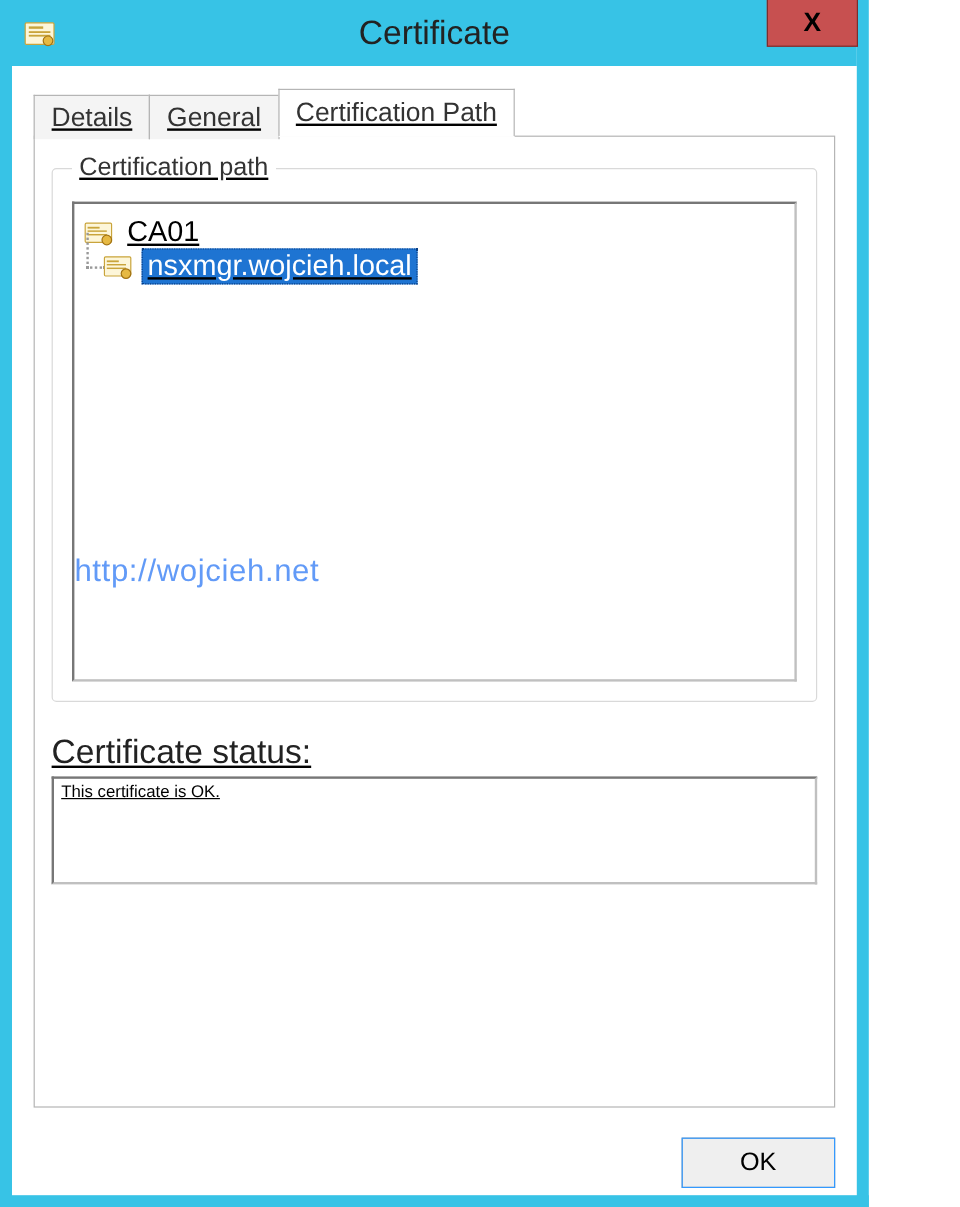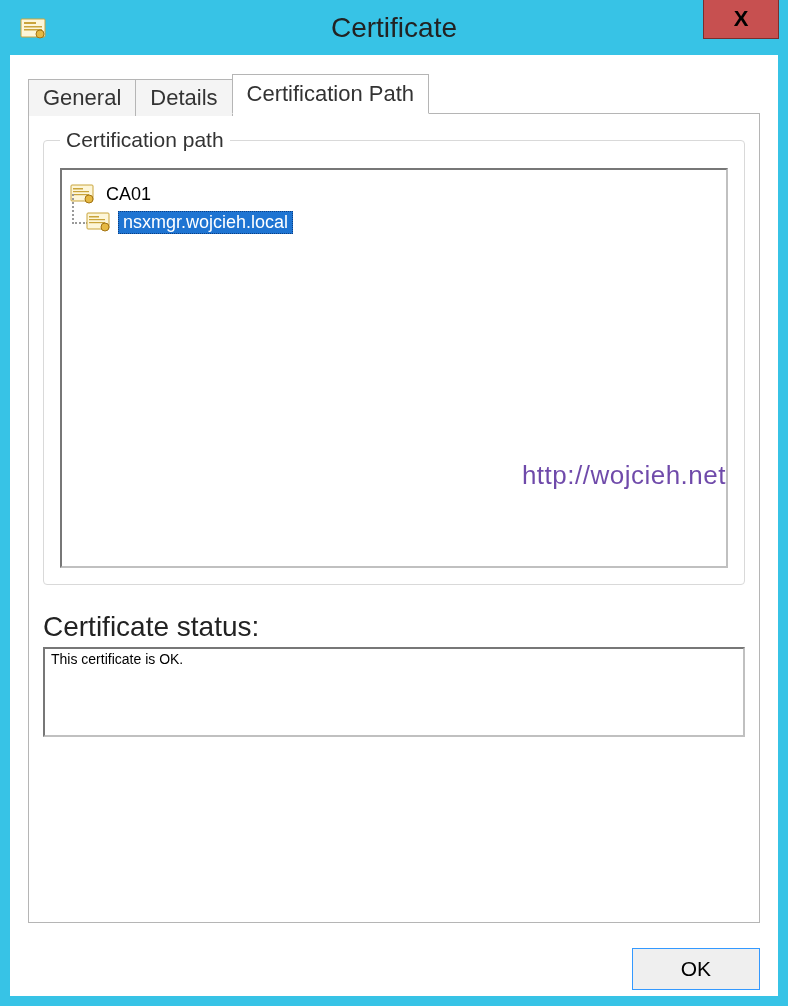--- a/index.html
+++ b/index.html
@@ -5,25 +5,26 @@
   * { box-sizing: border-box; }
   html, body {
     margin: 0; padding: 0;
     width: 800px; height: 1006px;
     font-family: "Segoe UI", Tahoma, sans-serif;
     font-size: 20px;
     background: #fff;
     overflow: hidden;
   }
   .window {
-    width: 788px; height: 1006px;
+    width: 724px; height: 1006px;
     background: #fff;
     border: 10px solid #37c3e6;
     border-top-width: 0;
     position: relative;
+    text-decoration: underline;
   }
   .titlebar {
     height: 55px;
     background: #37c3e6;
     display: flex;
     align-items: center;
     position: relative;
   }
   .titlebar .app-icon {
     margin-left: 10px;
@@ -115,21 +116,21 @@
     height: 400px;
     padding: 10px 8px;
     position: relative;
     background: #fff;
   }
   .tree-row {
     display: flex;
     align-items: center;
     gap: 8px;
     height: 28px;
-    font-size: 18px;
+    font-size: 24px;
   }
   .tree-row .label {
     padding: 0 4px;
   }
   .tree-row.child {
     margin-left: 16px;
     position: relative;
   }
   .tree-row.child::before {
     
@@ -149,23 +150,23 @@
   }
   .cert-icon {
     display: inline-block;
     width: 24px; height: 20px;
     position: relative;
   }
   .watermark {
     position: absolute;
     left: 0; right: 0;
     top: 290px;
-    text-align: right;
+    text-align: left;
     font-size: 26px;
-    color: #4c1d95;
+    color: #3b82f6;
     opacity: 0.8;
     pointer-events: none;
     letter-spacing: 0.5px;
   }
   .view-cert-row {
     display: flex;
     justify-content: flex-end;
     margin-top: 18px;
   }
   button.win-btn {
@@ -224,24 +225,24 @@
     <div class="title">Certificate</div>
     <div class="close-btn">
       <span>X</span>
     </div>
   </div>
 
   <div class="client">
 
     <div class="tabs">
       <div class="tab inactive">
+        <span>Details</span>
+      </div>
+      <div class="tab inactive">
         <span>General</span>
-      </div>
-      <div class="tab inactive">
-        <span>Details</span>
       </div>
       <div class="tab active">
         <span>Certification Path</span>
       </div>
     </div>
 
     <div class="tab-panel">
 
       <fieldset class="cert-path">
         <legend>Certification path</legend>

